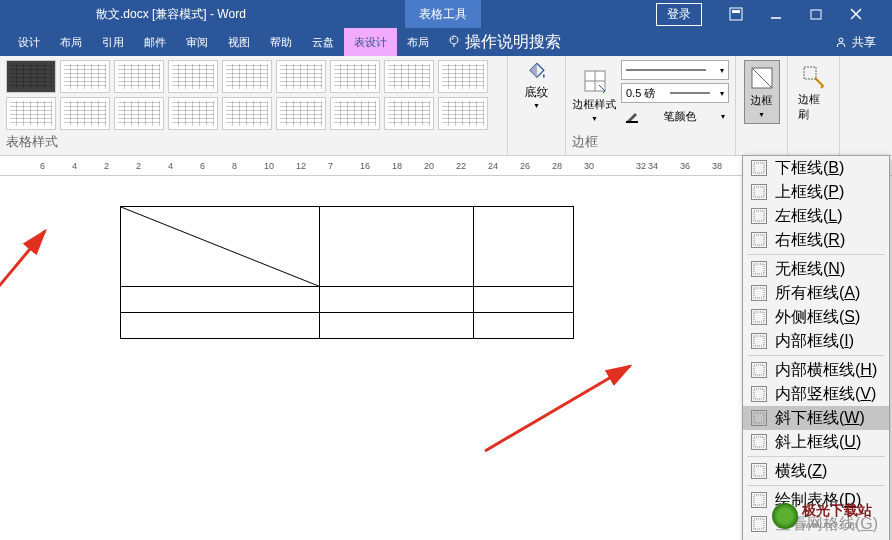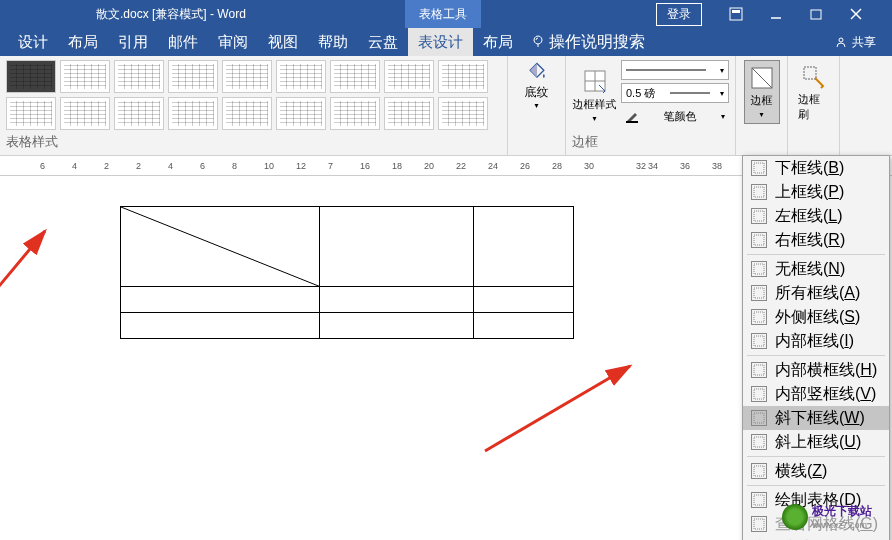--- a/index.html
+++ b/index.html
@@ -7,22 +7,22 @@
   
   .titlebar { height: 28px; background: #2b579a; color: #fff; display: flex; align-items: center; padding: 0 16px; position: relative; }
   .titlebar-title { margin-left: 80px; font-size: 12px; }
   .titlebar-spacer { flex: 1; }
   .context-tab { background: #4a7bc8; padding: 4px 14px; font-size: 12px; position: absolute; left: 405px; top: 0; height: 28px; display: flex; align-items: center; }
   .titlebar-right { display: flex; align-items: center; gap: 0; }
   .login-btn { border: 1px solid #fff; padding: 2px 10px; font-size: 12px; margin-right: 14px; }
   .win-btn { width: 40px; height: 28px; display: flex; align-items: center; justify-content: center; cursor: pointer; }
   
   .ribbon-tabs { height: 28px; background: #2b579a; color: #fff; display: flex; align-items: center; padding: 0 8px; }
-  .tab { padding: 0 10px; height: 28px; display: flex; align-items: center; font-size: 15px; cursor: pointer; }
-  .tab.active { background: #e5e5e5; color: #2b579a; }
+  .tab { padding: 0 10px; height: 28px; display: flex; align-items: center; font-size: 11px; cursor: pointer; }
+  .tab.active { background: #f0abfc; color: #2b579a; }
   .tellme { display: flex; align-items: center; margin-left: 8px; gap: 4px; font-size: 16px; }
   .share { margin-left: auto; display: flex; align-items: center; gap: 4px; padding-right: 8px; justify-content: center; }
   
   .ribbon-content { height: 100px; background: #f3f3f3; border-bottom: 1px solid #d0d0d0; display: flex; position: relative; }
   .group { border-right: 1px solid #d4d4d4; padding: 4px 6px; display: flex; flex-direction: column; justify-content: space-between; height: 100%; }
   .group-label { text-align: left; font-size: 13px; color: #666; }
   
   .styles-group { width: 508px; }
   .styles-grid { display: flex; gap: 4px; flex-wrap: wrap; height: 70px; overflow: hidden; }
   .style-thumb { width: 50px; height: 33px; background: #fff; border: 1px solid #ccc; cursor: pointer; position: relative; }
@@ -59,21 +59,21 @@
   .dropdown-item.highlighted { background: #c5c5c5; }
   .dropdown-item.disabled { color: #999; }
   .dropdown-sep { height: 1px; background: #d0d0d0; margin: 2px 4px; }
   .dd-icon { width: 16px; height: 16px; border: 1px solid #888; display: inline-flex; align-items: center; justify-content: center; }
   .underline { text-decoration: underline; }
   
   .red-arrow { position: absolute; pointer-events: none; }
   
   .watermark { position: absolute; right: 20px; bottom: 10px; display: flex; align-items: center; gap: 4px; z-index: 200; }
   .watermark-icon { width: 26px; height: 26px; background: radial-gradient(circle, #5ab030 40%, #2d7a0f 70%); border-radius: 50%; position: relative; }
-  .watermark-text { font-size: 12px; font-weight: bold; color: #4c1d95; }
+  .watermark-text { font-size: 14px; font-weight: bold; color: #7f1d1d; }
   .watermark-sub { font-size: 9px; color: #888; }
   
   .chevron { font-size: 8px; }
 </style>
 </head>
 <body>
 
 <div class="titlebar">
   <span class="titlebar-title">散文.docx [兼容模式] - Word</span>
   <div class="context-tab">表格工具</div>

